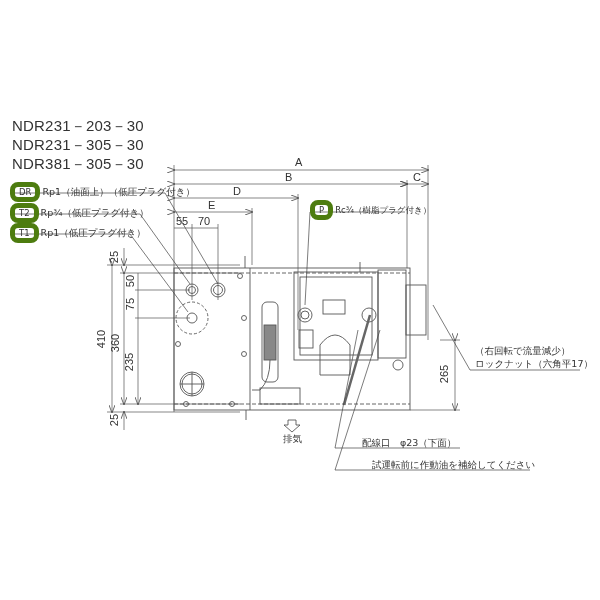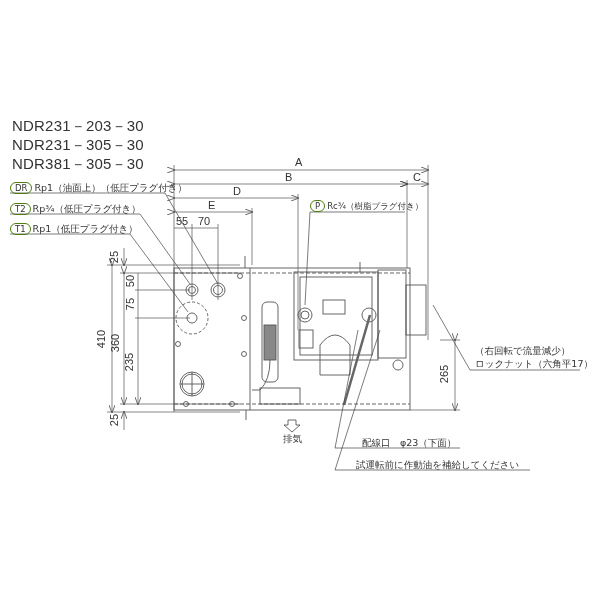--- a/index.html
+++ b/index.html
@@ -1,21 +1,21 @@
 <!DOCTYPE html>
 <html><head>
 <meta charset="utf-8">
 <style>
   html, body { margin:0; padding:0; background:#ffffff; }
   body { width:600px; height:600px; position:relative; overflow:hidden;
          font-family: "Liberation Sans", "DejaVu Sans", sans-serif; color:#222; }
   .models { position:absolute; left:12px; top:116px; font-size:15px; line-height:19px; color:#333; letter-spacing:0.2px; }
   .models div { white-space:nowrap; }
   .lbl { position:absolute; font-size:9.5px; color:#333; white-space:nowrap; font-family:"DejaVu Sans", sans-serif; }
-  .port { display:inline-block; border:1px solid #4d7c0f; border-radius:8px; padding:0 4px; font-size:8.5px; line-height:10px; margin-right:2px; }
+  .port { display:inline-block; border:5px solid #4d7c0f; border-radius:8px; padding:0 4px; font-size:8.5px; line-height:10px; margin-right:2px; }
   .dim { position:absolute; font-size:11px; color:#333; white-space:nowrap; }
   .vert { transform:rotate(-90deg); transform-origin:center; }
   svg { position:absolute; left:0; top:0; }
 </style>
 </head>
 <body>
 
 <div class="models">
   <div>NDR231－203－30</div>
   <div>NDR231－305－30</div>
@@ -160,13 +160,13 @@
 <div class="lbl" style="left:310px;top:200px;font-size:8.5px">
   <span class="port">P</span><span>Rc¾（樹脂プラグ付き）</span>
 </div>
 
 <div class="lbl" style="left:475px;top:345px;line-height:12.5px;font-size:9.5px">
   <div>（右回転で流量減少）</div>
   <div>ロックナット（六角平17）</div>
 </div>
 <div class="lbl" style="left:283px;top:433px">排気</div>
 <div class="lbl" style="left:362px;top:437px">配線口　φ23（下面）</div>
-<div class="lbl" style="left:356px;top:459px">試運転前に作動油を補給してください</div>
+<div class="lbl" style="left:372px;top:459px">試運転前に作動油を補給してください</div>
 
 </body></html>

